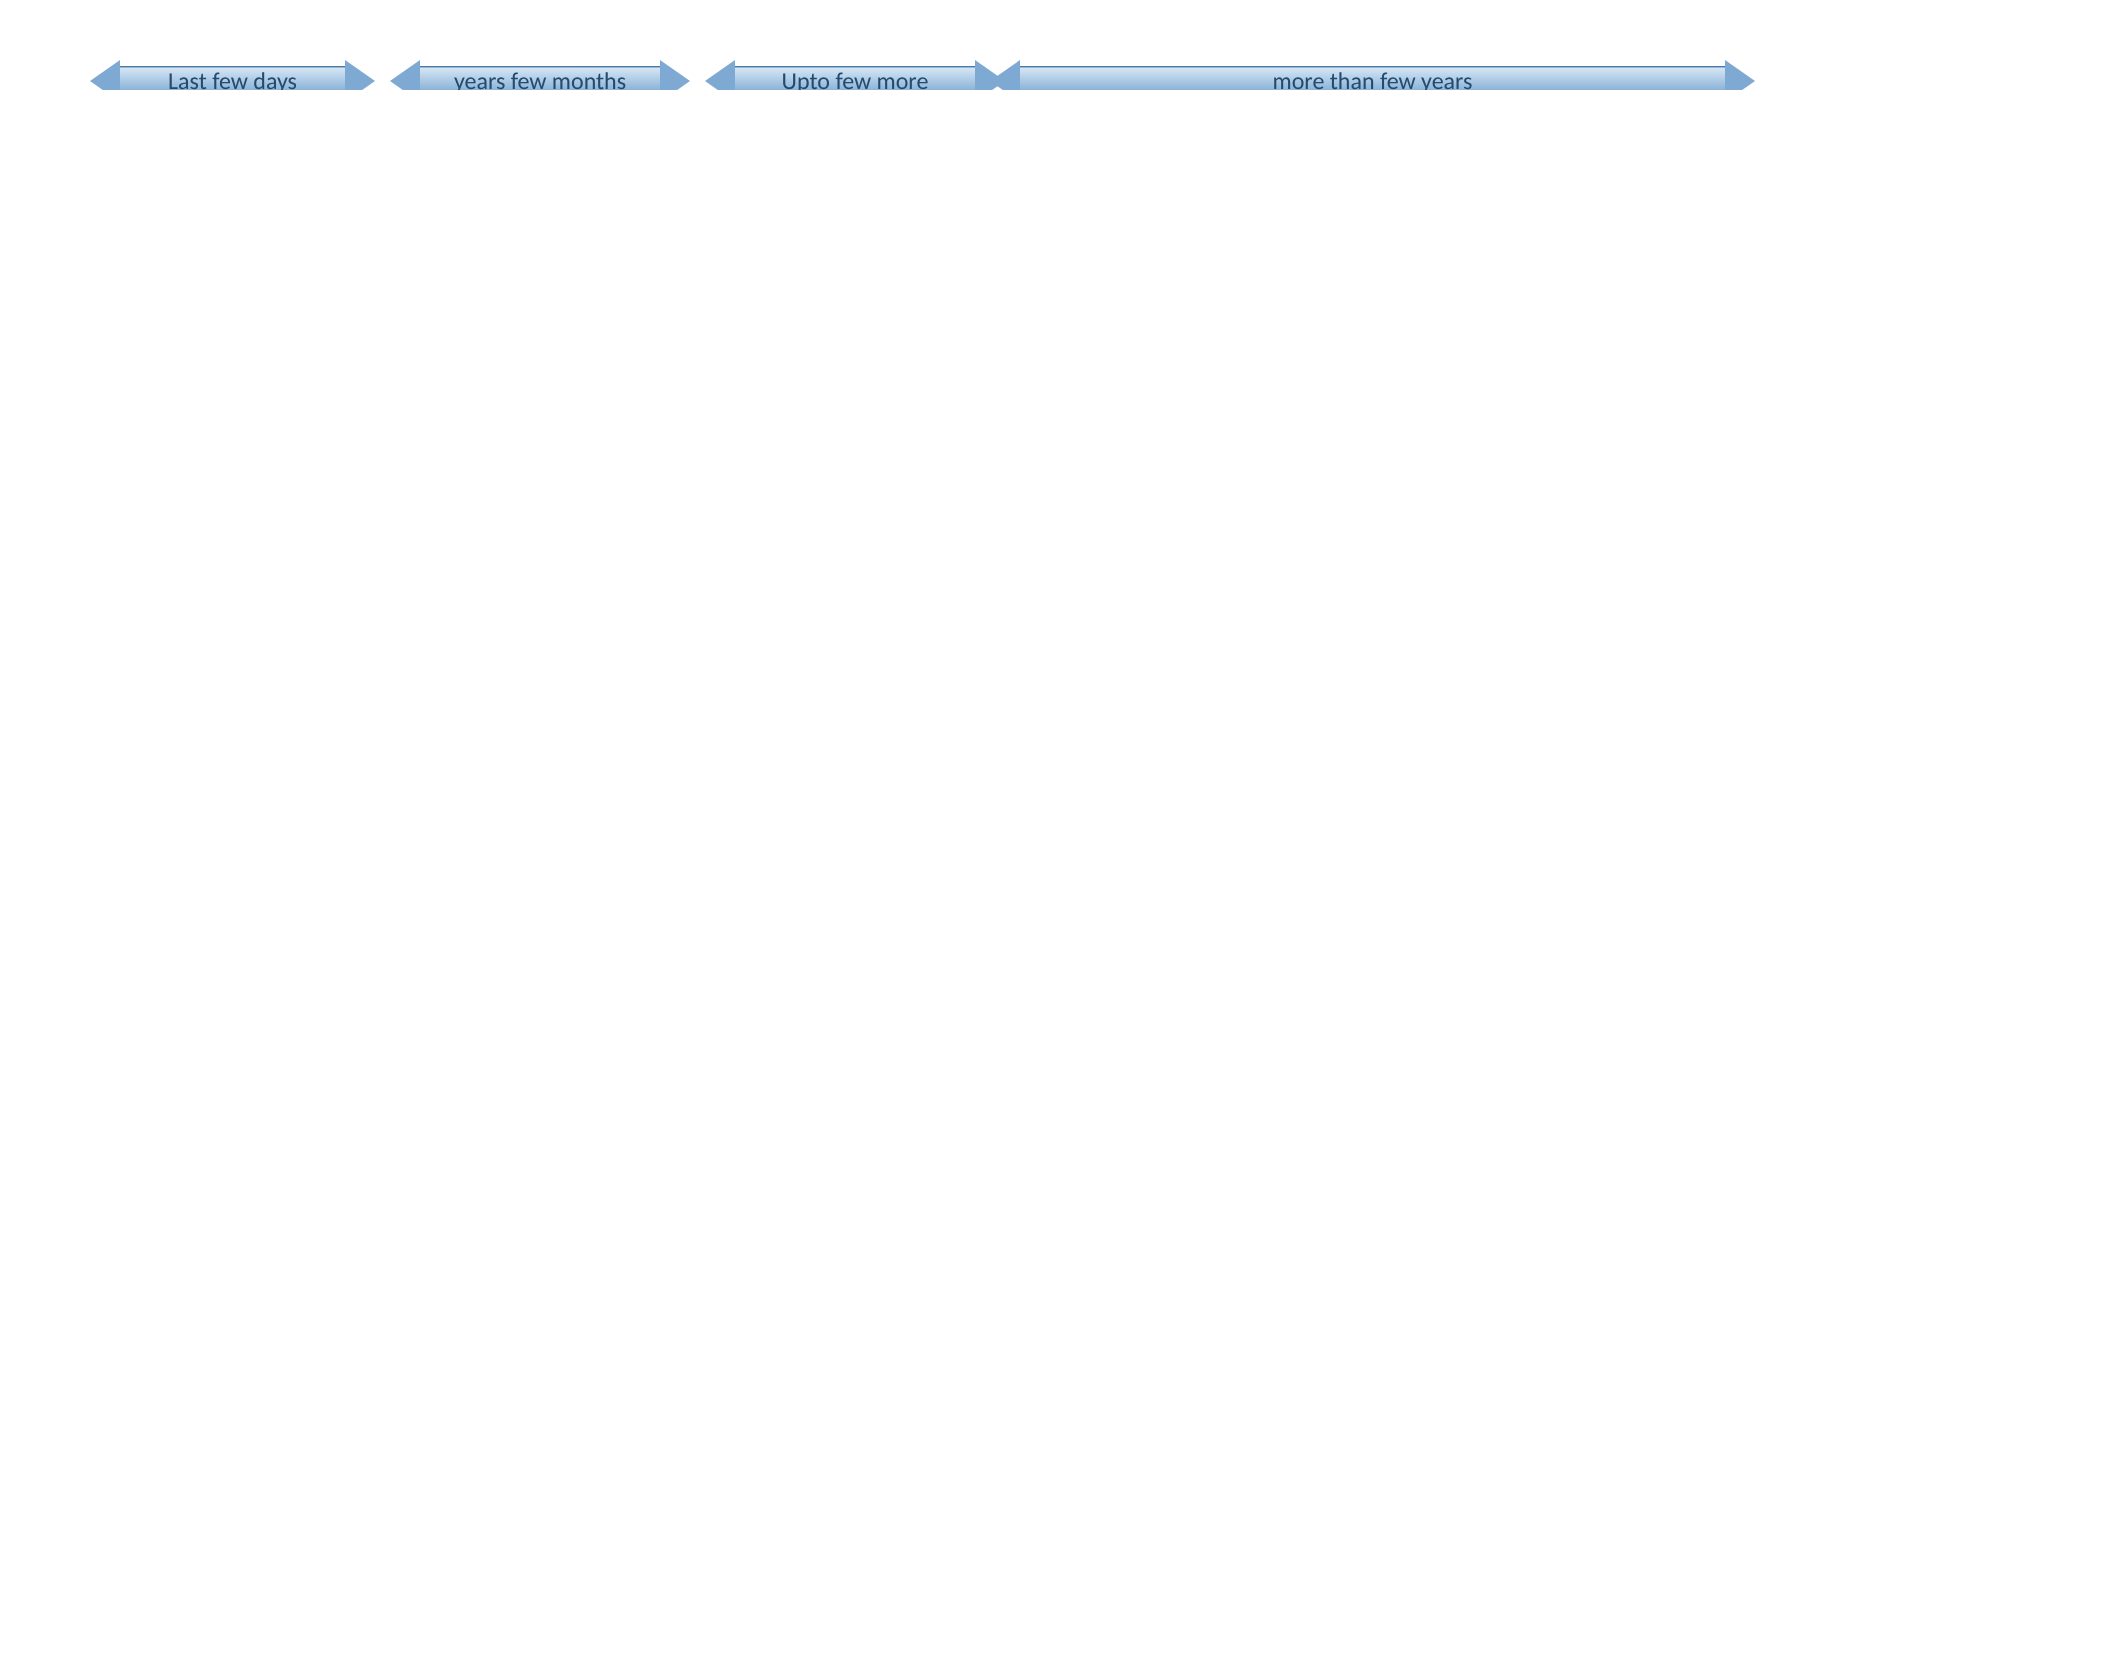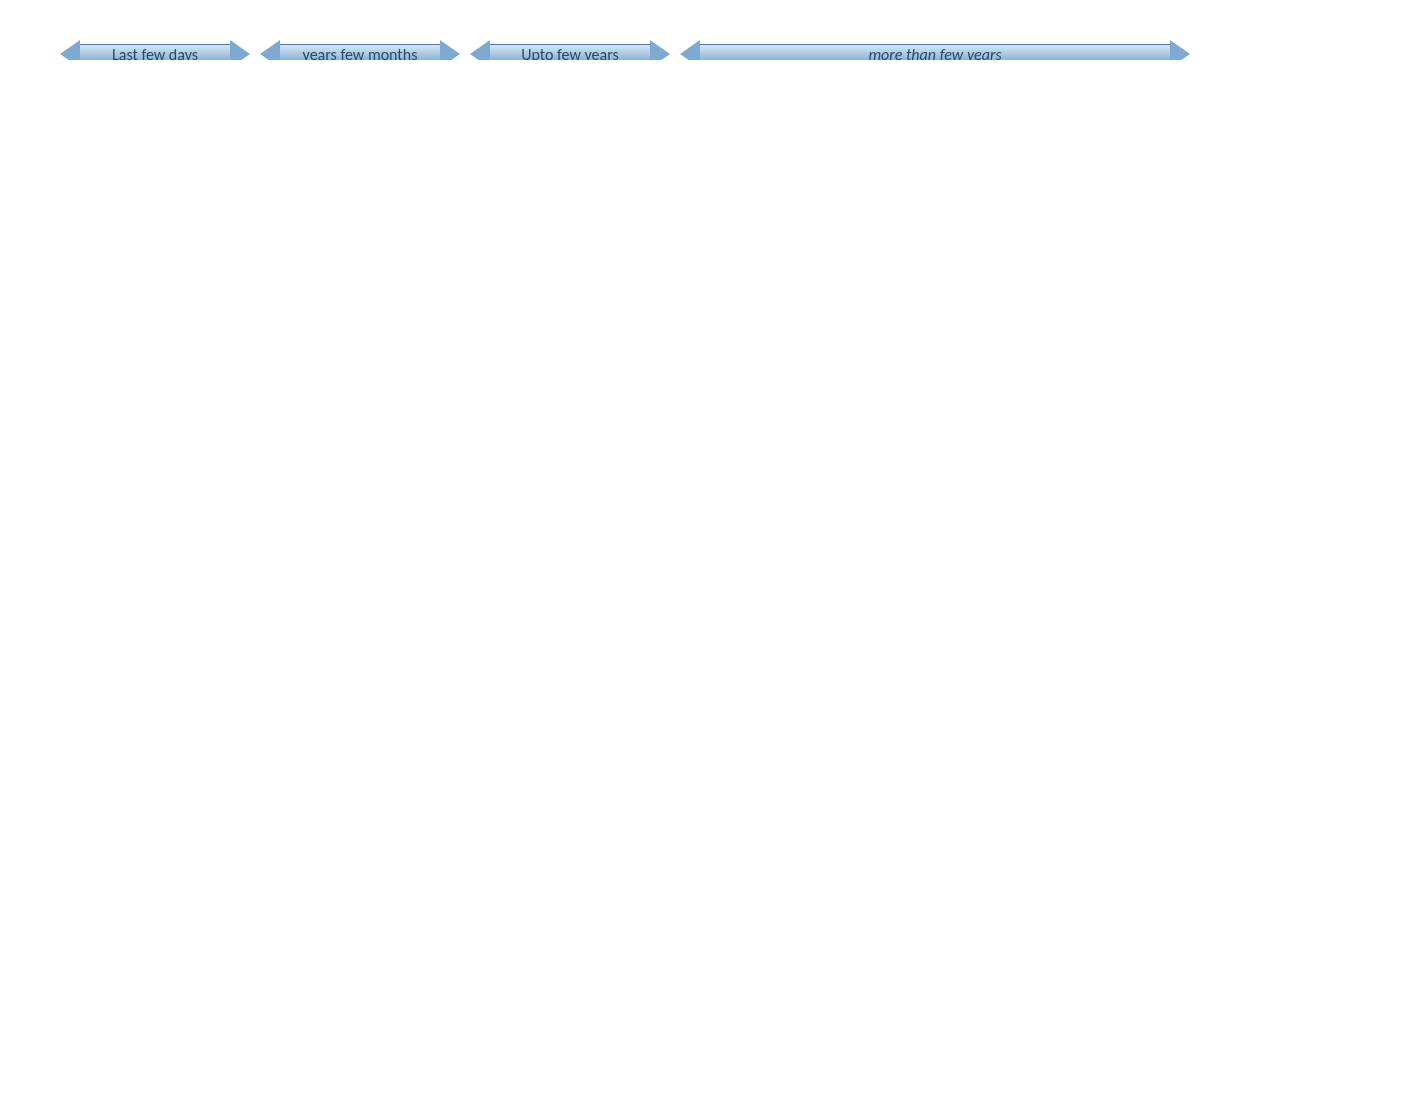--- a/index.html
+++ b/index.html
@@ -161,25 +161,25 @@
   <div class="darrow blue" style="left:200px; top:10px; width:200px;">
     <div class="head left"></div>
     <div class="body">
         <span>years few months</span>
       </div>
     <div class="head right"></div>
   </div>
   <div class="darrow blue" style="left:410px; top:10px; width:200px;">
     <div class="head left"></div>
     <div class="body">
-        <span>Upto few years</span>
-      </div>
-    <div class="head right"></div>
-  </div>
-  <div class="darrow blue" style="left:620px; top:10px; width:510px;font-style:italic;">
+        <span>Upto few more</span>
+      </div>
+    <div class="head right"></div>
+  </div>
+  <div class="darrow blue" style="left:600px; top:10px; width:510px;">
     <div class="head left"></div>
     <div class="body">
         <span>more than few years</span>
       </div>
     <div class="head right"></div>
   </div>
 
   <div class="type-box" style="left:-20px; top:58px; width:1170px; height:380px;">
     <div class="title">Full Titles</div>
 

